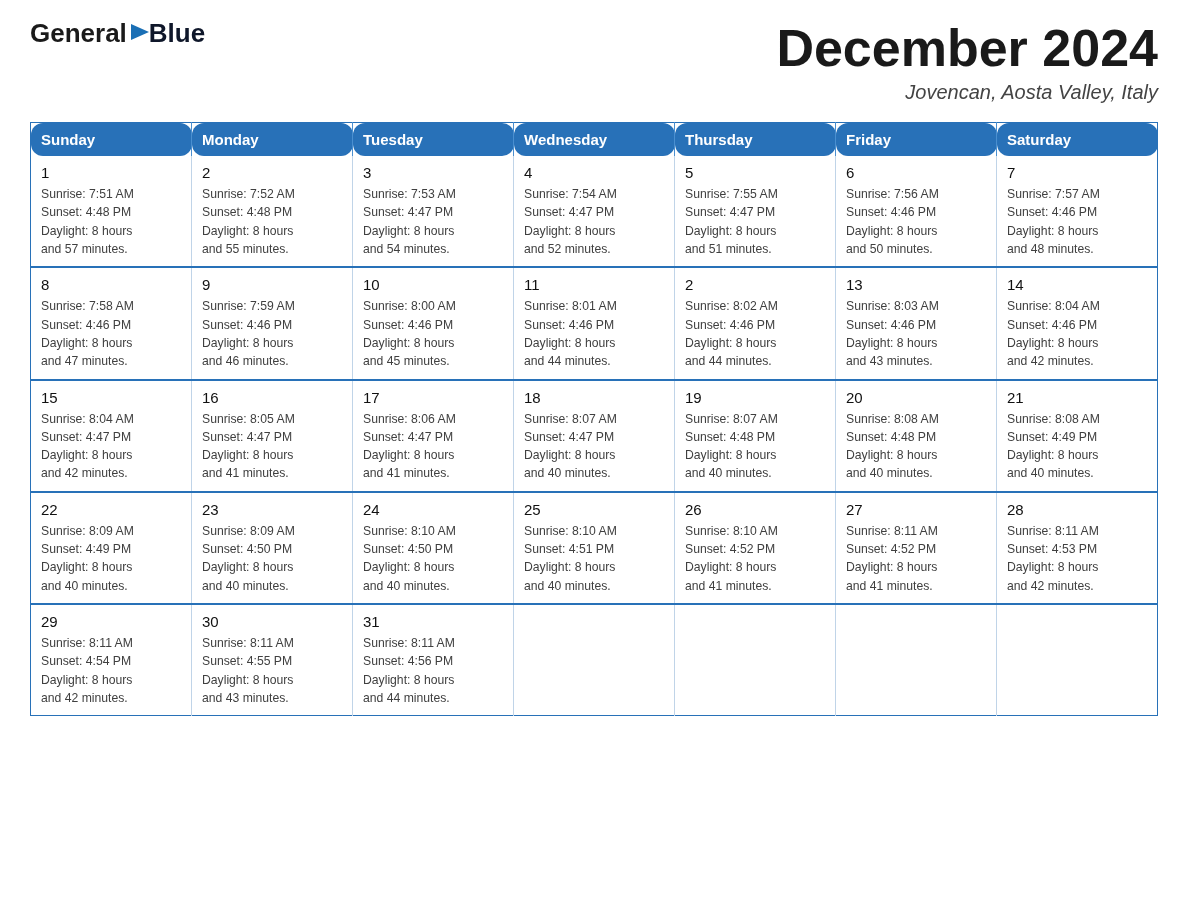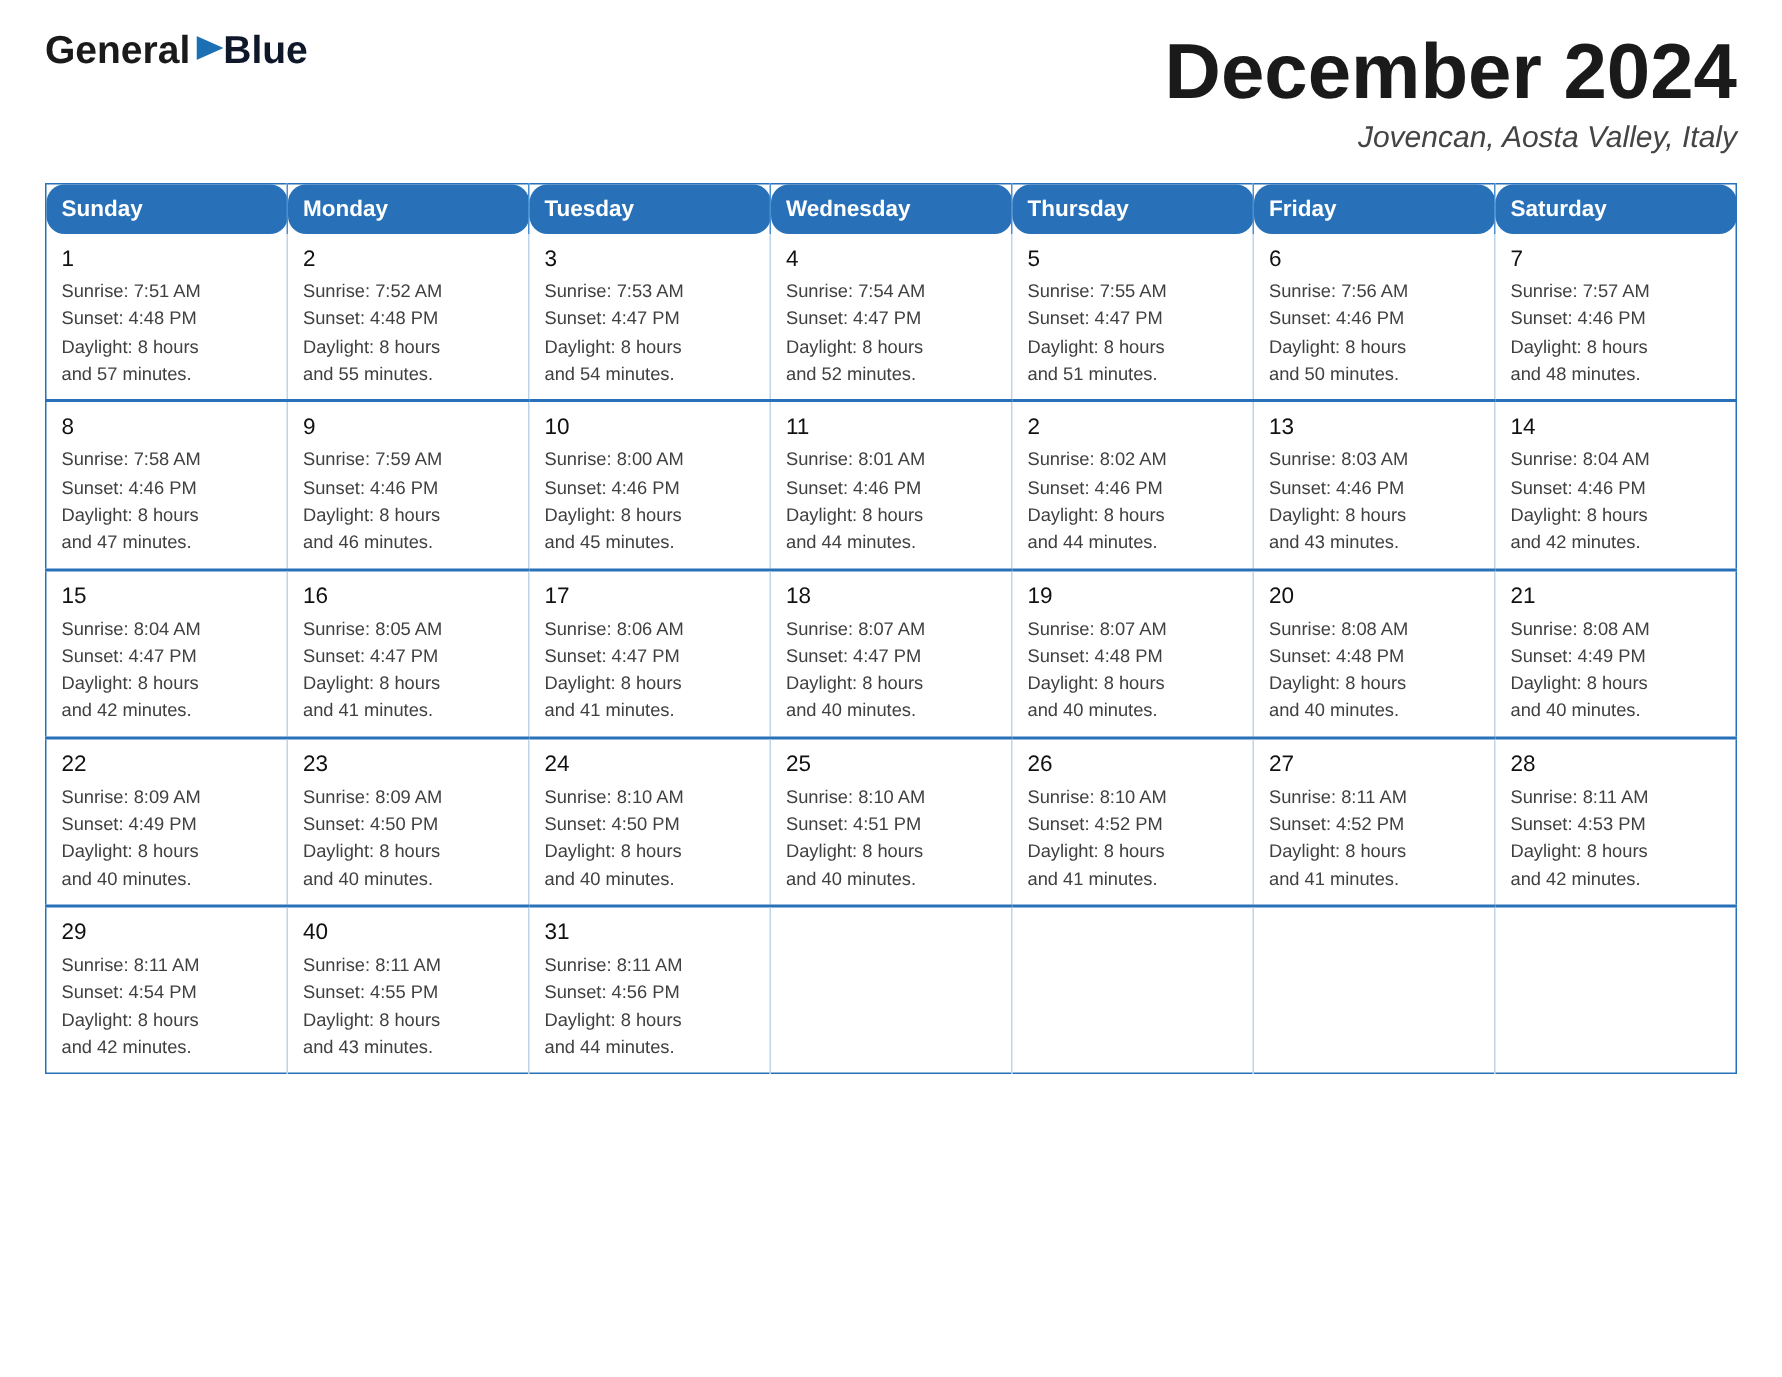--- a/index.html
+++ b/index.html
@@ -254,21 +254,21 @@
           <span class="day-number">28</span>
           <div class="day-info">Sunrise: 8:11 AM<br>Sunset: 4:53 PM<br>Daylight: 8 hours<br>and 42 minutes.</div>
         </td>
       </tr>
       <tr>
         <td>
           <span class="day-number">29</span>
           <div class="day-info">Sunrise: 8:11 AM<br>Sunset: 4:54 PM<br>Daylight: 8 hours<br>and 42 minutes.</div>
         </td>
         <td>
-          <span class="day-number">40</span>
+          <span class="day-number">30</span>
           <div class="day-info">Sunrise: 8:11 AM<br>Sunset: 4:55 PM<br>Daylight: 8 hours<br>and 43 minutes.</div>
         </td>
         <td>
           <span class="day-number">31</span>
           <div class="day-info">Sunrise: 8:11 AM<br>Sunset: 4:56 PM<br>Daylight: 8 hours<br>and 44 minutes.</div>
         </td>
         <td class="empty-cell"></td>
         <td class="empty-cell"></td>
         <td class="empty-cell"></td>
         <td class="empty-cell"></td>

